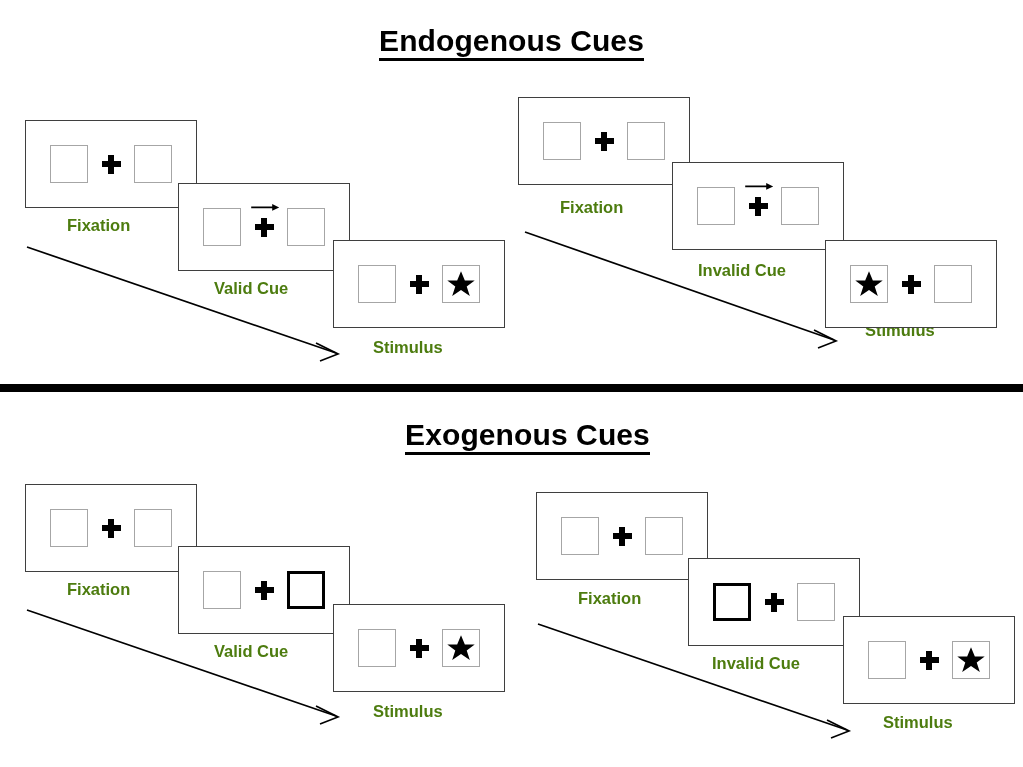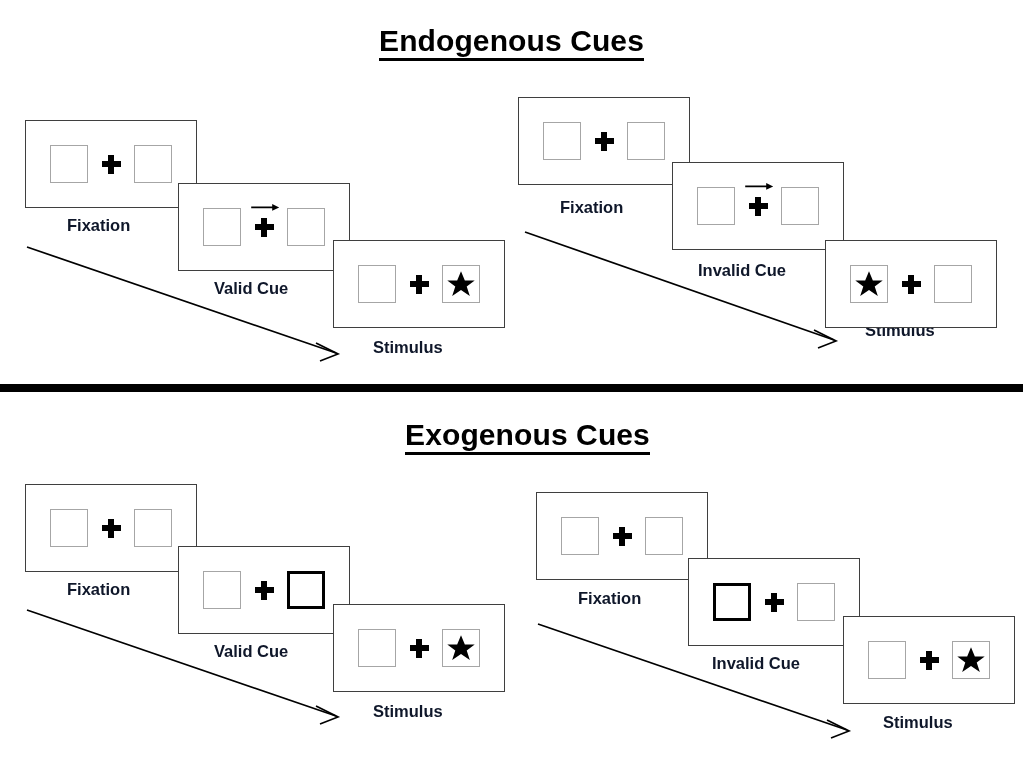--- a/index.html
+++ b/index.html
@@ -127,21 +127,21 @@
     height: 30px;
     display: block;
   }
 
   
   .caption {
     position: absolute;
     font-size: 16.5px;
     font-weight: bold;
     white-space: nowrap;
-    color: #0f172a;
+    color: #4d7c0f;
   }
 
   
   .flow-arrow {
     position: absolute;
     overflow: visible;
   }
 </style>
 </head>
 <body>

